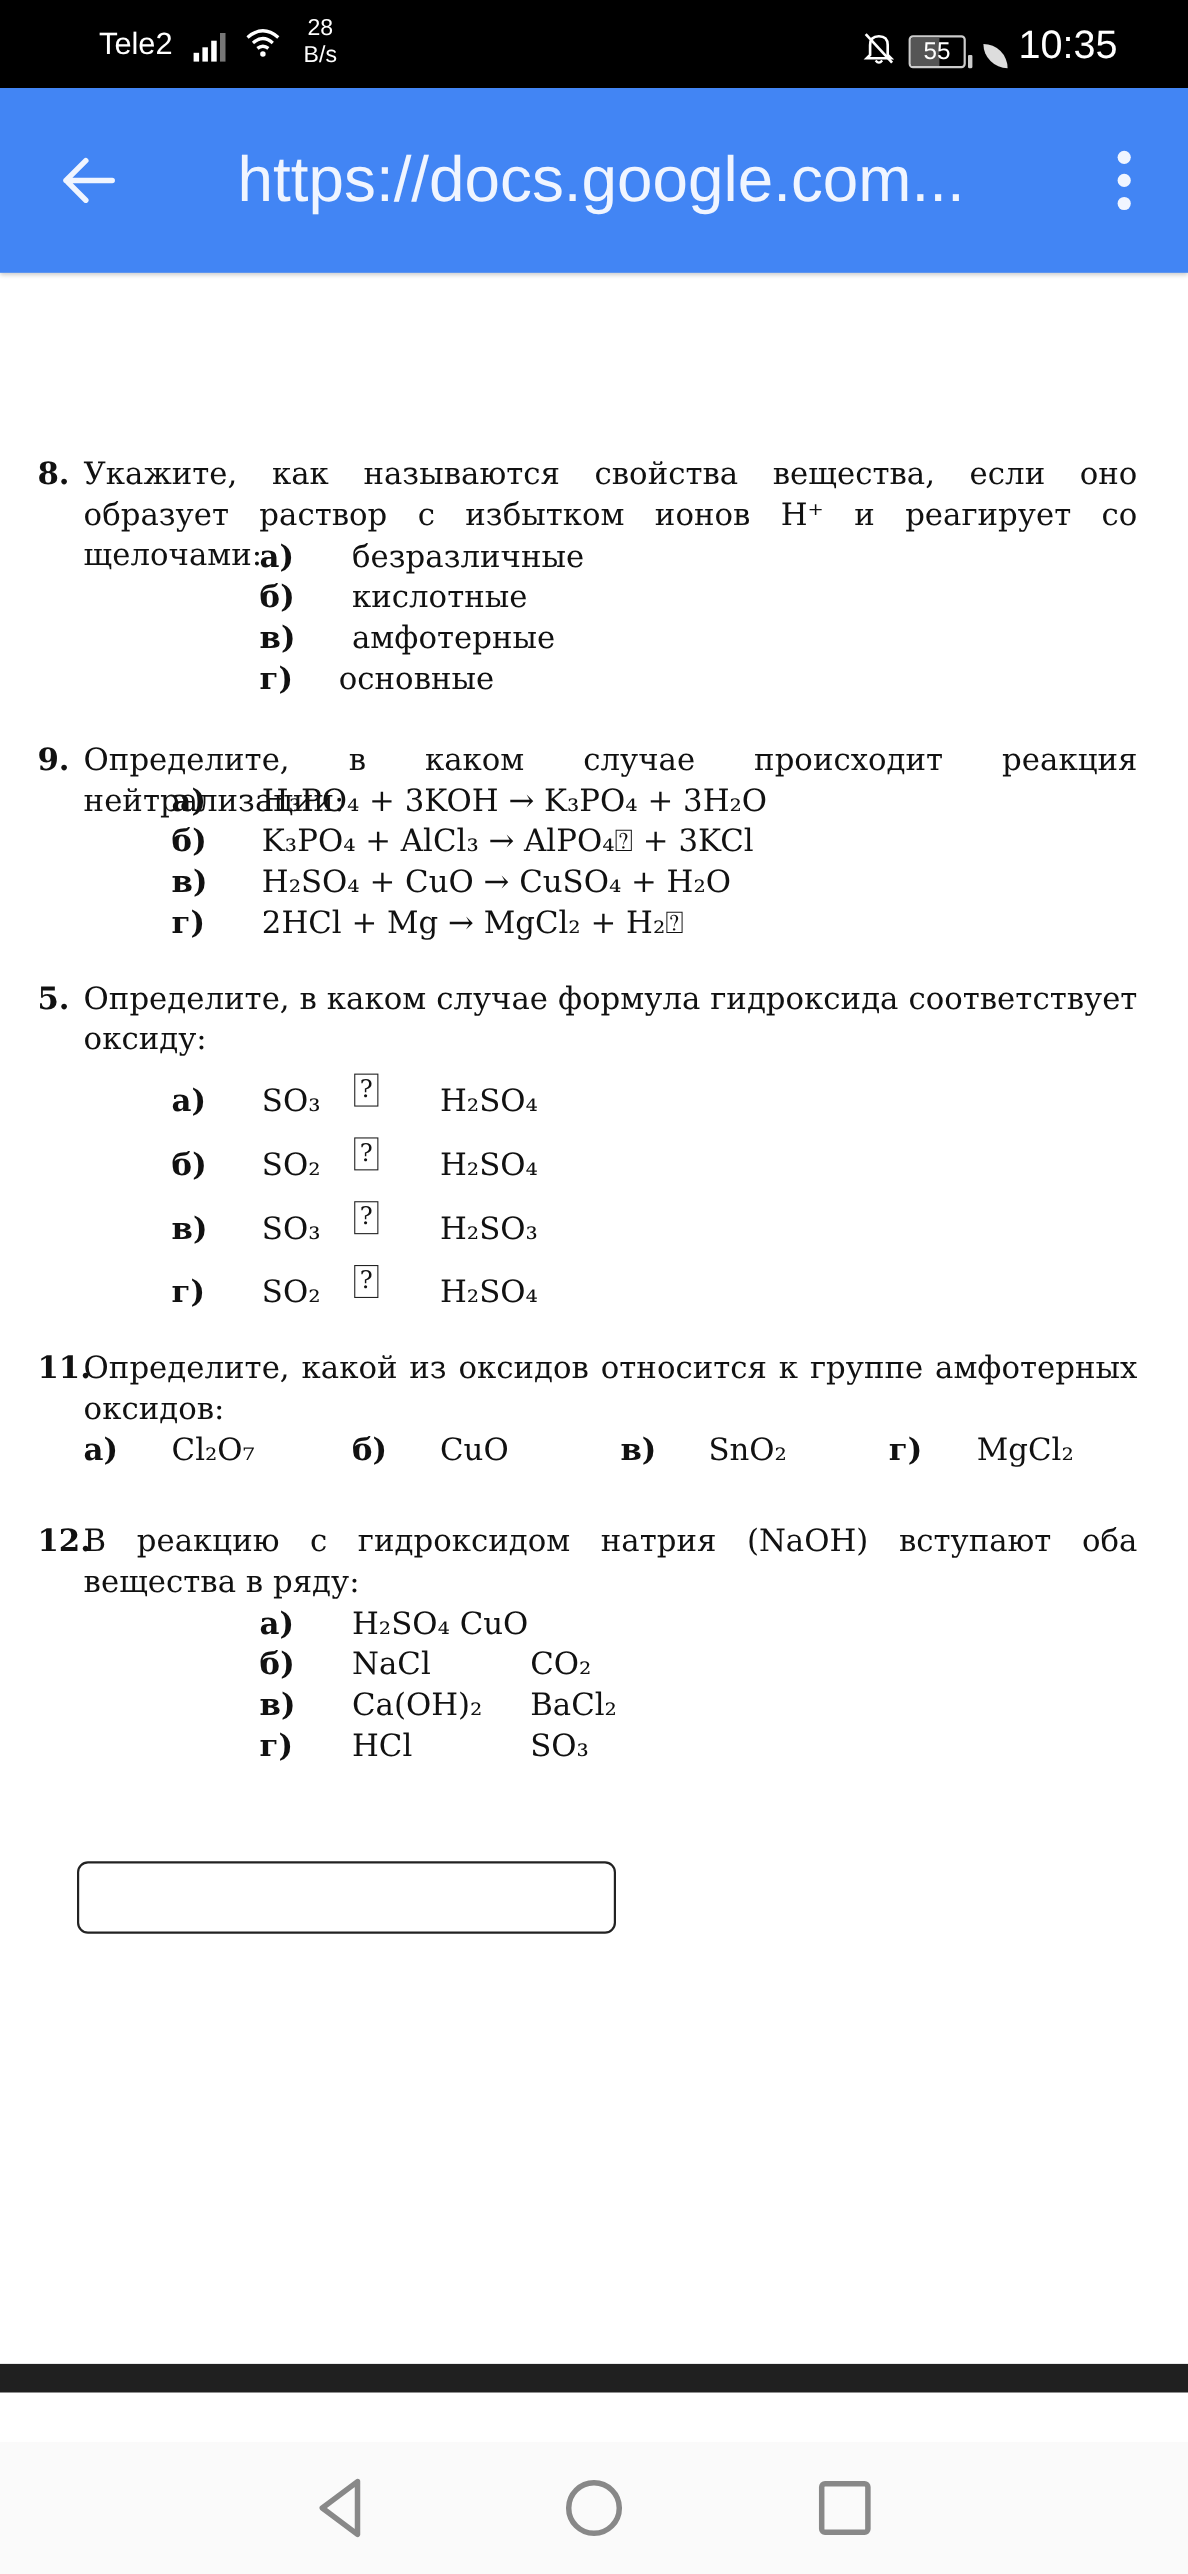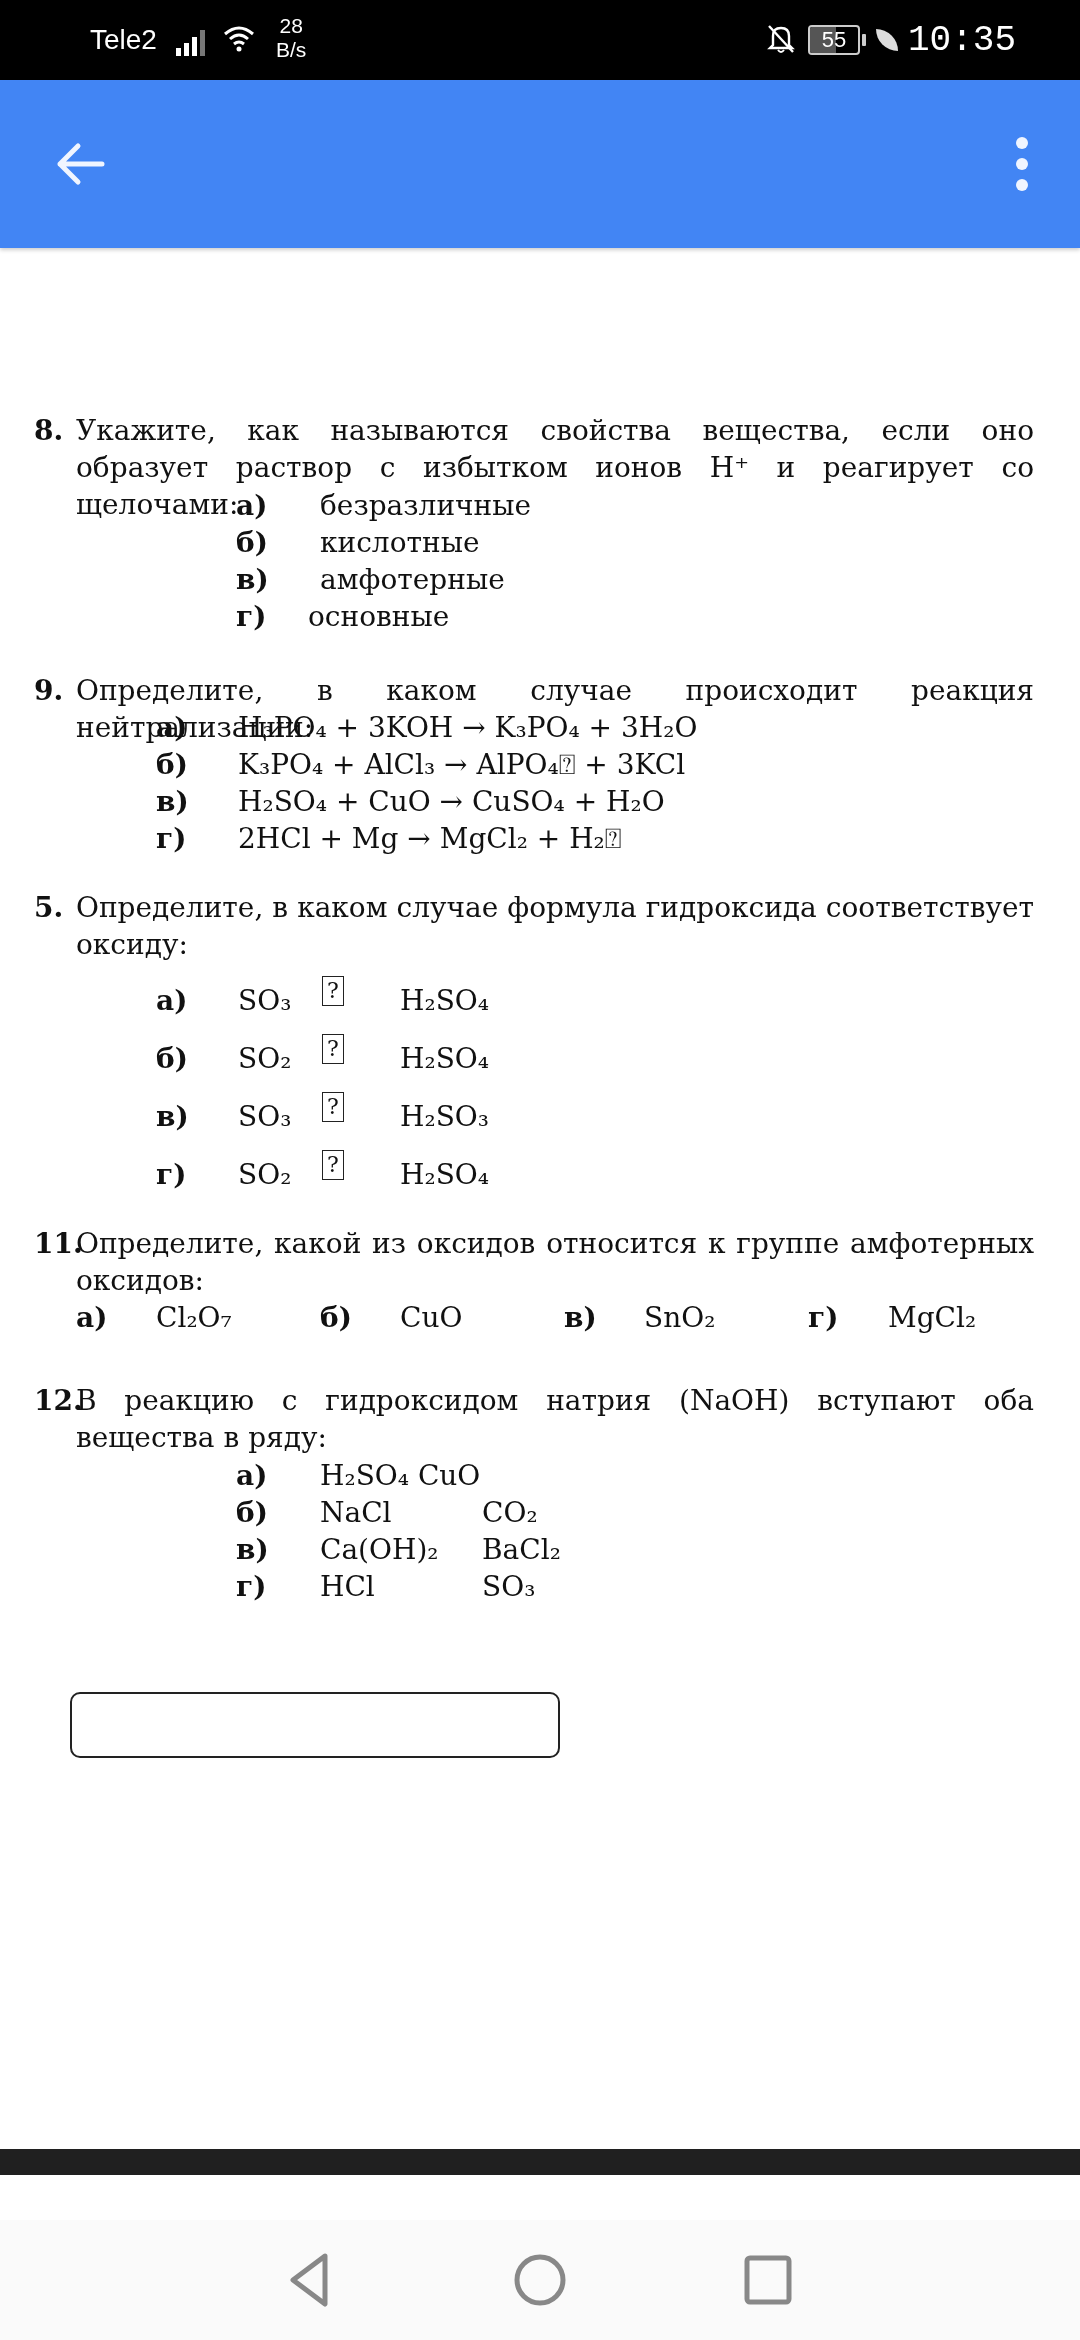--- a/index.html
+++ b/index.html
@@ -5,29 +5,29 @@
   html, body { margin:0; padding:0; }
   body { width:1080px; height:2340px; background:#ffffff; position:relative; overflow:hidden;
          font-family:"DejaVu Serif", serif; color:#111; }
   .statusbar { position:absolute; left:0; top:0; width:1080px; height:80px; background:#000; color:#fff;
                font-family:"Liberation Sans", sans-serif; }
   .sb-carrier { position:absolute; left:90px; top:24px; font-size:28px; }
   .sb-signal { position:absolute; left:176px; top:30px; width:34px; height:26px; }
   .sb-signal span { position:absolute; bottom:0; width:5px; background:#fff; }
   .sb-wifi { position:absolute; left:222px; top:22px; width:34px; height:34px; font-size:28px; line-height:34px; }
   .sb-speed { position:absolute; left:276px; top:14px; font-size:21px; line-height:24px; text-align:center; }
-  .sb-right { position:absolute; right:64px; top:18px; height:44px; display:flex; align-items:center; gap:10px; }
+  .sb-right { position:absolute; right:64px; top:18px; height:44px; display:flex; align-items:flex-end; gap:10px; }
   .sb-mute { width:34px; height:34px; font-size:28px; line-height:34px; text-align:center; }
   .battery { position:relative; width:48px; height:26px; border:2px solid #ccc; border-radius:4px;
              font-size:22px; line-height:26px; text-align:center; color:#fff; overflow:hidden; }
   .battery .fill { position:absolute; left:0; top:0; bottom:0; background:#555; z-index:0; }
   .battery .lvl { position:relative; z-index:1; }
   .battery-tip { width:4px; height:12px; background:#ccc; border-radius:1px; margin-left:-8px; }
   .leaf { width:22px; height:22px; background:#ddd; border-radius:0 100% 0 100%; transform:rotate(0deg); }
-  .sb-time { font-size:36px;font-family:Liberation Mono, monospace; }
+  .sb-time { font-size:36px; }
 
   .appbar { position:absolute; left:0; top:80px; width:1080px; height:168px; background:#4285f4;
             box-shadow:0 2px 4px rgba(0,0,0,0.2); font-family:"Liberation Sans", sans-serif; color:#f0f5ff; }
   .back-btn { position:absolute; left:40px; top:44px; width:80px; height:80px; display:flex; align-items:center; justify-content:center; }
   .url { position:absolute; left:216px; top:48px; font-size:58px; line-height:72px; letter-spacing:0; white-space:nowrap; }
   .menu-btn { position:absolute; right:28px; top:44px; width:60px; height:80px; display:flex; flex-direction:column;
               align-items:center; justify-content:center; gap:9px; }
   .menu-btn span { width:12px; height:12px; border-radius:50%; background:#f0f5ff; display:block; }
 
   .doc { position:absolute; left:0; top:248px; width:1080px; }
@@ -87,20 +87,21 @@
     <span class="sb-time">10:35</span>
   </div>
 </div>
 
 <div class="appbar">
   <div class="back-btn">
     <svg width="52" height="44" viewBox="0 0 52 44">
         <path d="M24 4 L6 22 L24 40 M6 22 H48" stroke="#f0f5ff" stroke-width="5" fill="none" stroke-linecap="round" stroke-linejoin="round"></path>
       </svg>
   </div>
+  <div class="url">https://docs.google.com...</div>
   <div class="menu-btn">
     <span></span>
     <span></span>
     <span></span>
   </div>
 </div>
 
 <div class="doc">
 
   <div class="q" style="top:164px;">

